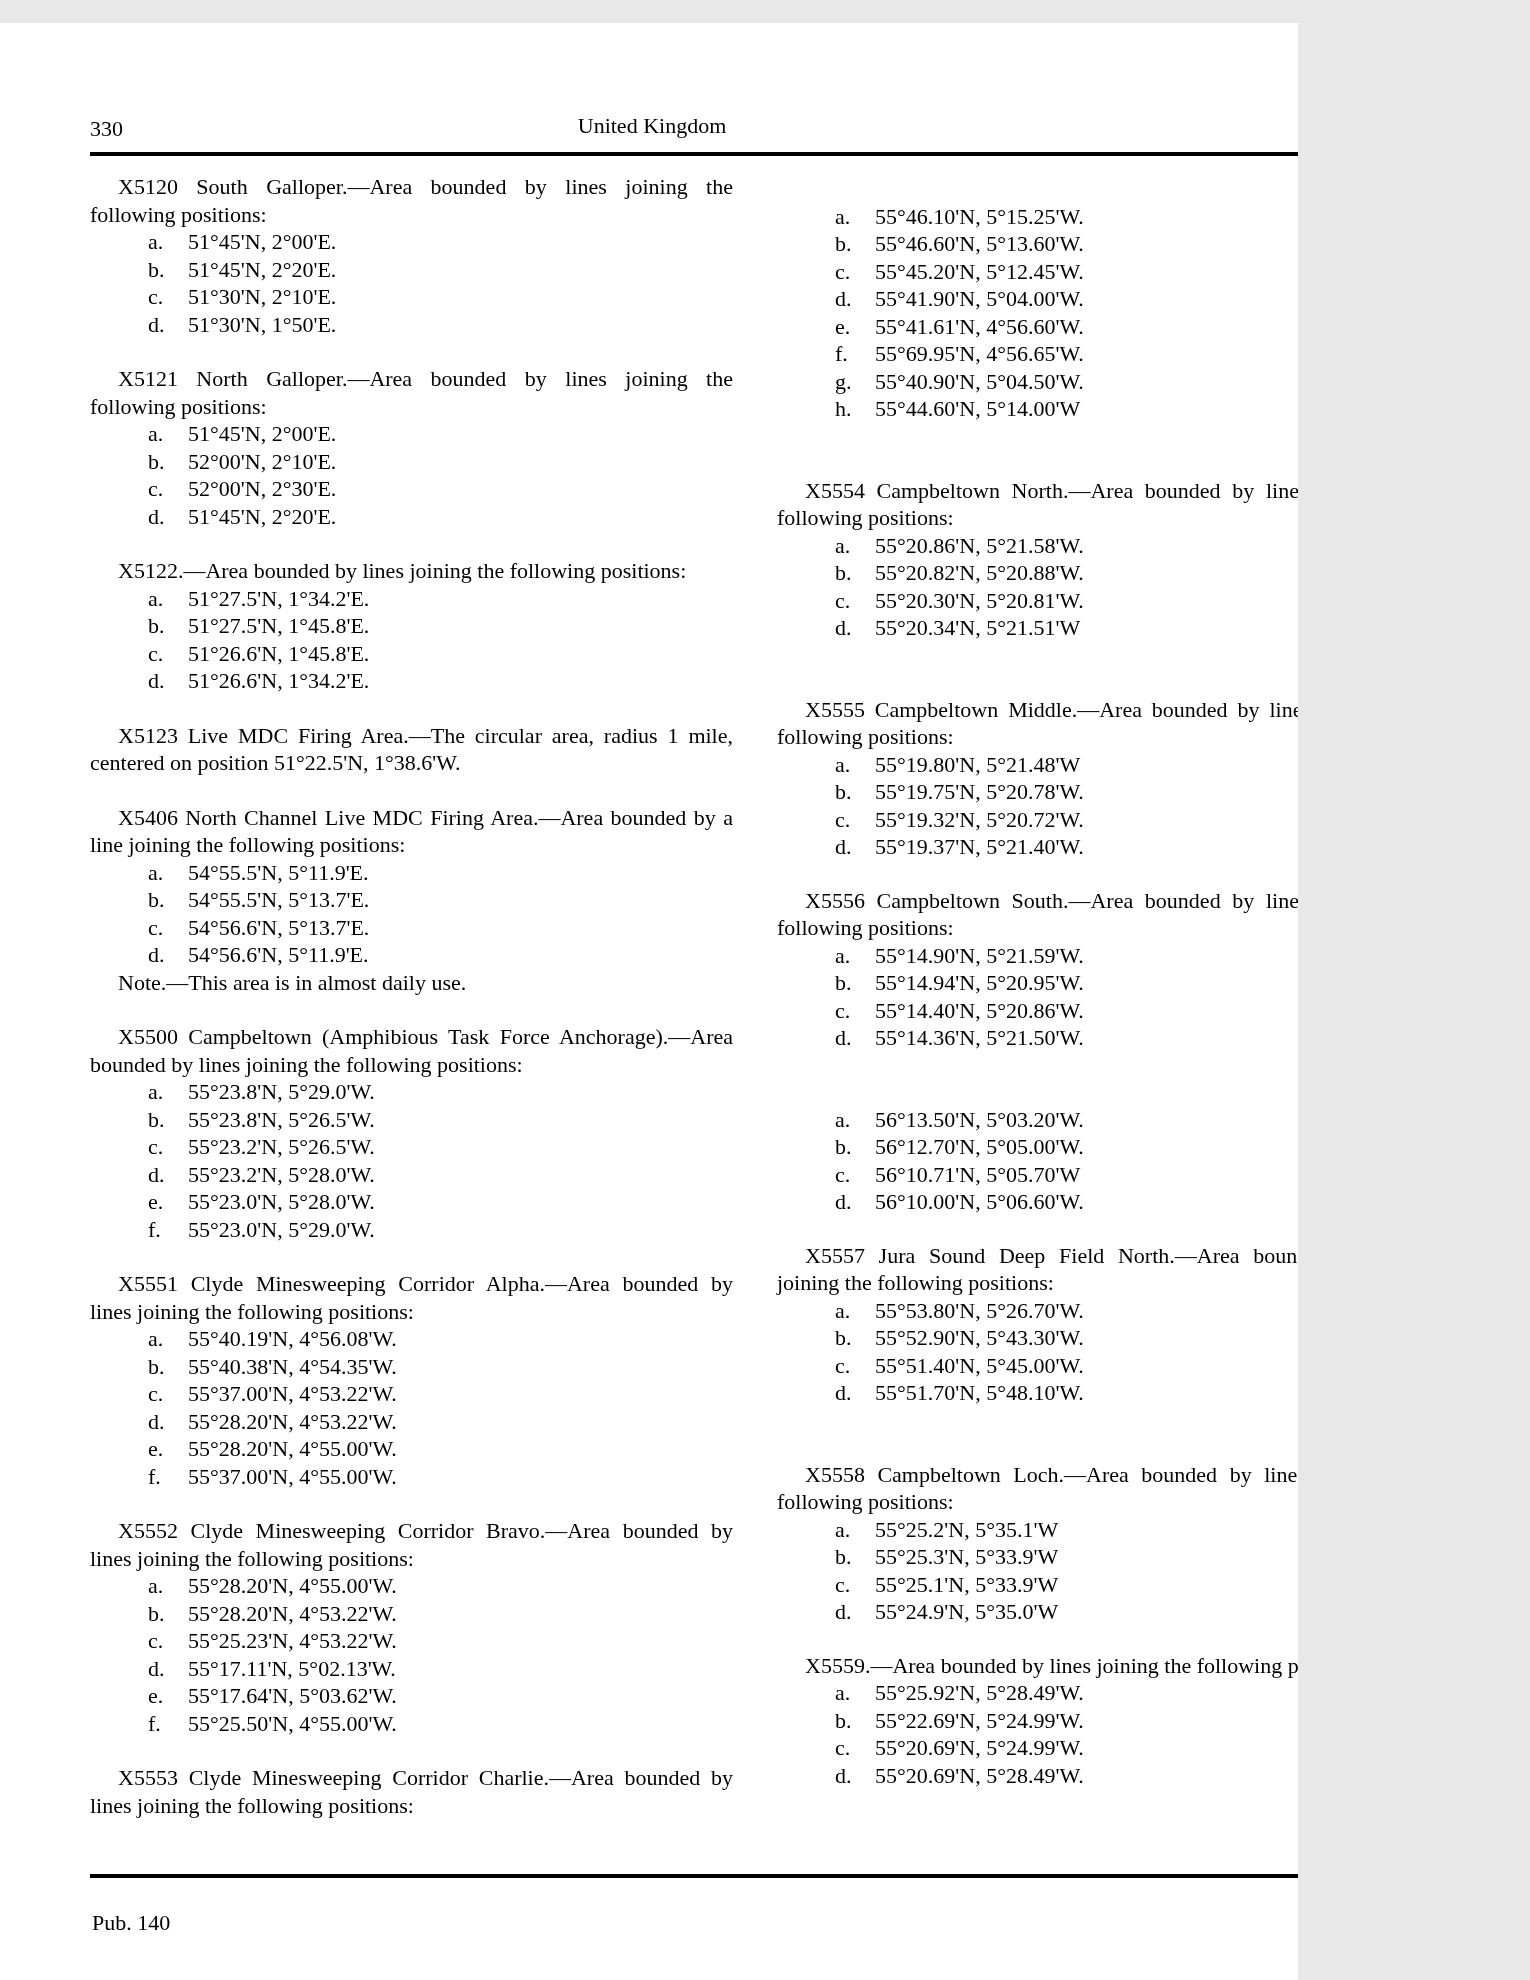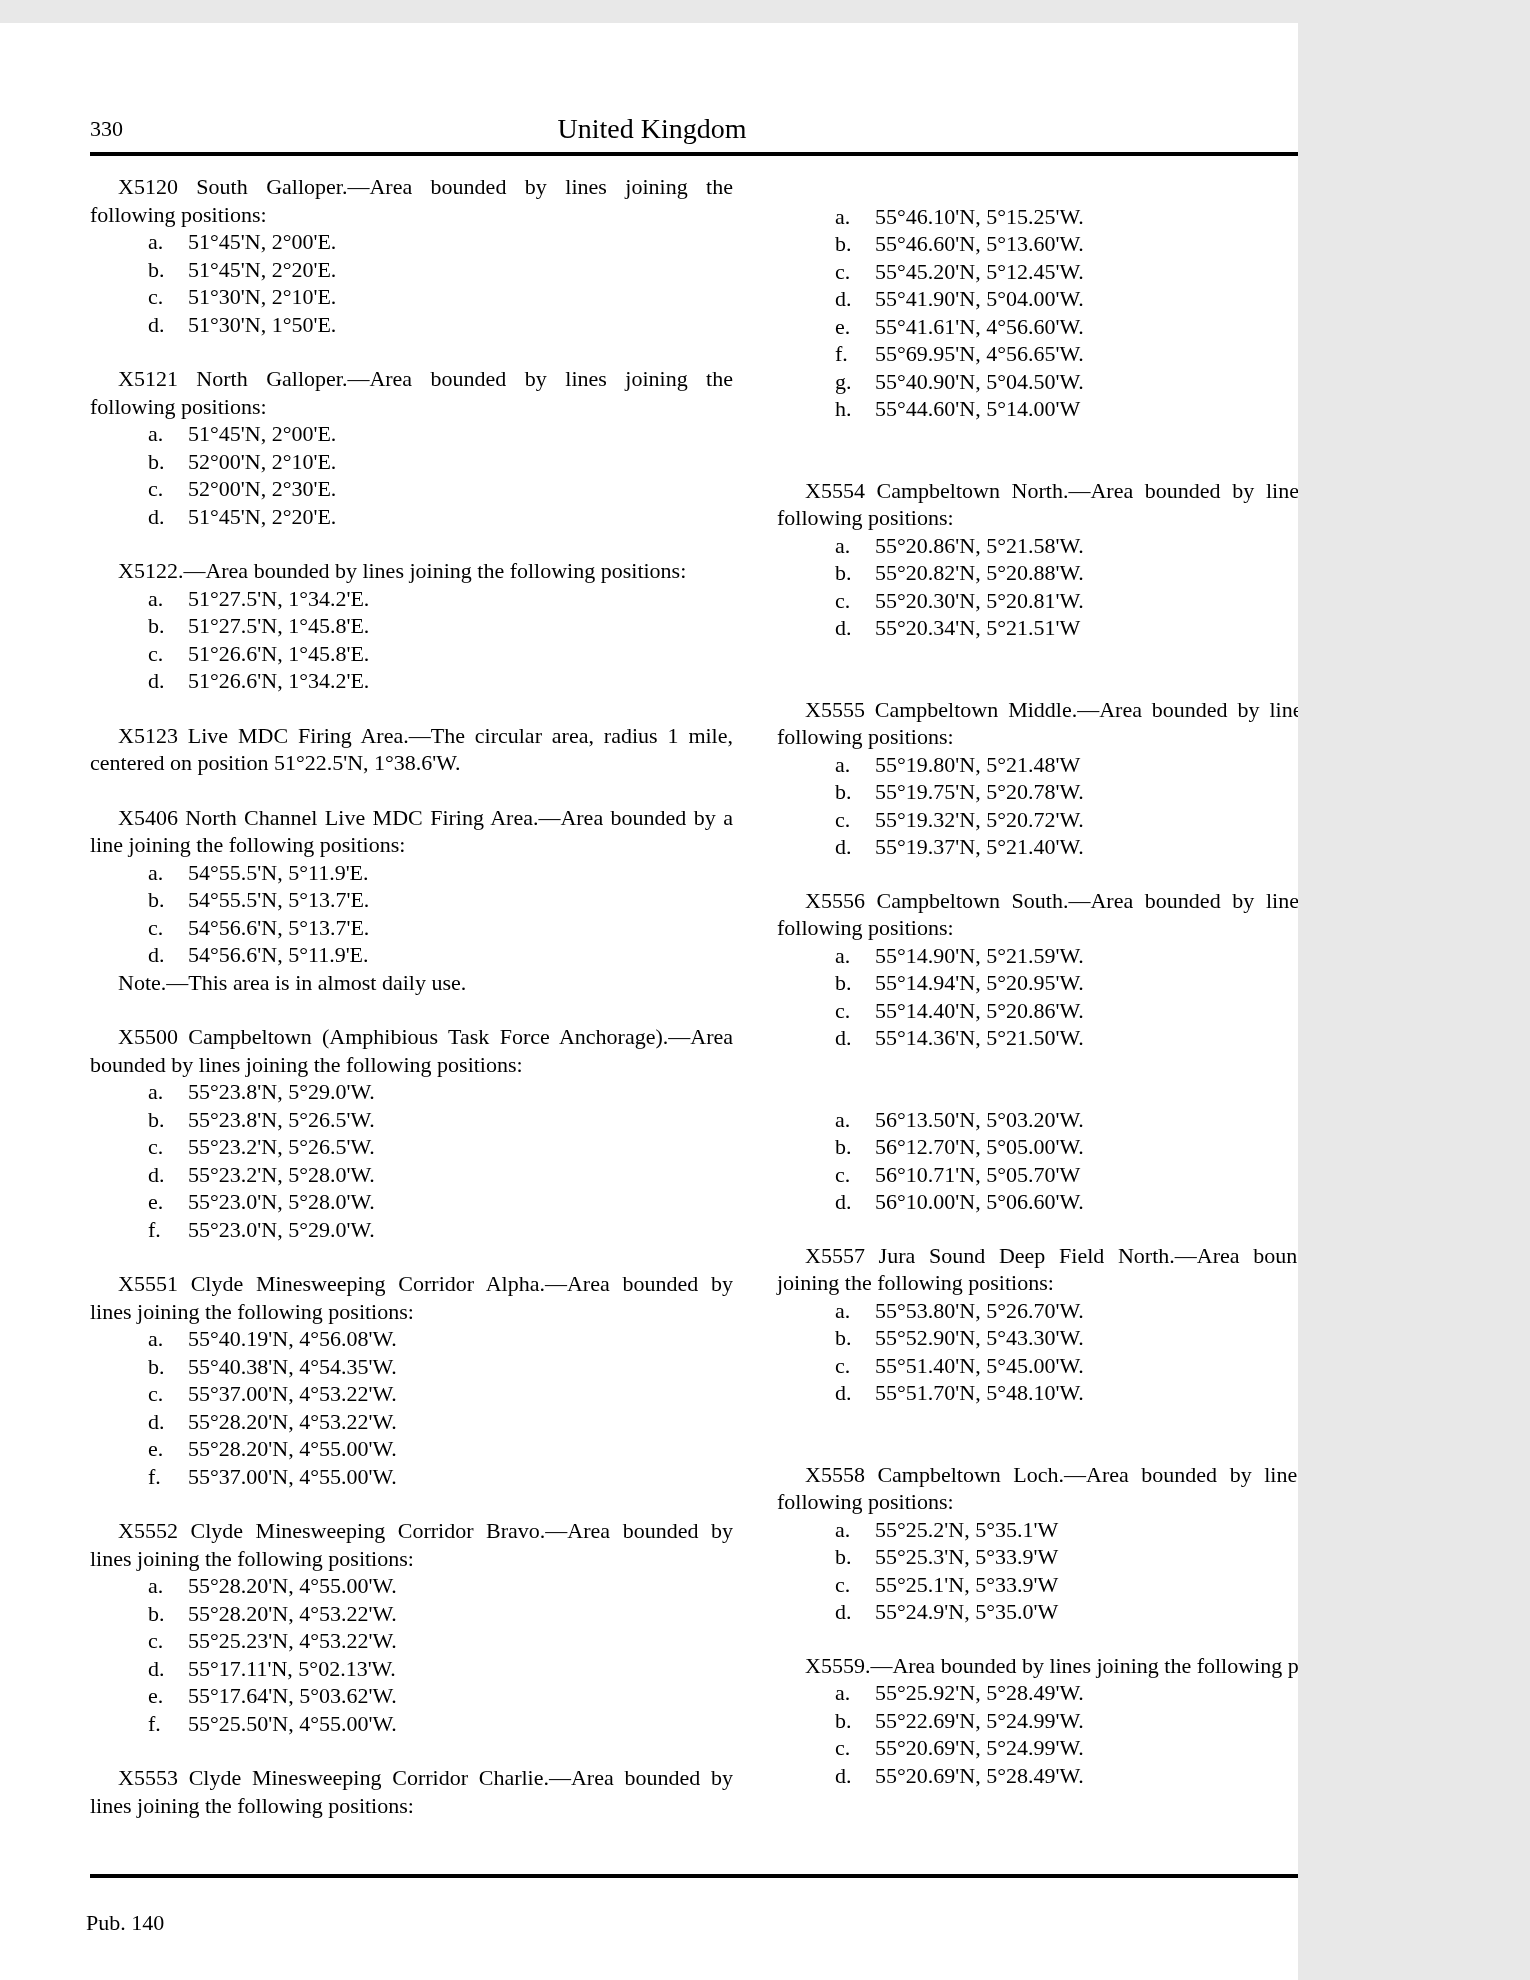--- a/index.html
+++ b/index.html
@@ -1,23 +1,23 @@
 <!DOCTYPE html>
 <html><head>
 <meta charset="utf-8">
 <style>
   html,body{margin:0;padding:0;background:#e8e8e8;}
   .page{position:relative;width:1298px;height:1980px;background:#ffffff;overflow:hidden;
         font-family:Liberation Serif, serif;color:#000;margin-top:23px;}
   .page-number{position:absolute;left:90px;top:95px;font-size:22px;line-height:1;}
   .page-title{position:absolute;left:652px;top:92px;transform:translateX(-50%);
-              font-size:28px;line-height:1;white-space:nowrap;}
+              font-size:22px;line-height:1;white-space:nowrap;}
   .rule-top{position:absolute;left:90px;top:129px;width:1330px;height:4px;background:#000;}
   .rule-bottom{position:absolute;left:90px;top:1851px;width:1330px;height:4px;background:#000;}
-  .page-footer{position:absolute;left:86px;top:1889px;font-size:22px;line-height:1;}
+  .page-footer{position:absolute;left:92px;top:1889px;font-size:22px;line-height:1;}
   .columns{position:absolute;left:90px;top:150px;width:1330px;display:flex;gap:44px;align-items:center;}
   .col{width:643px;font-size:22px;line-height:27.5px;text-align:justify;}
   .entry{margin-top:27px;}
   .col .entry:first-child{margin-top:0;}
   .col-right .entry{margin-top:54px;}
   .col-right .entry:first-child{margin-top:0;}
   .col-right .entry:nth-child(4),
   .col-right .entry:nth-child(6),
   .col-right .entry:nth-child(8){margin-top:26px;}
   .entry-heading{margin:0;text-indent:28px;}

